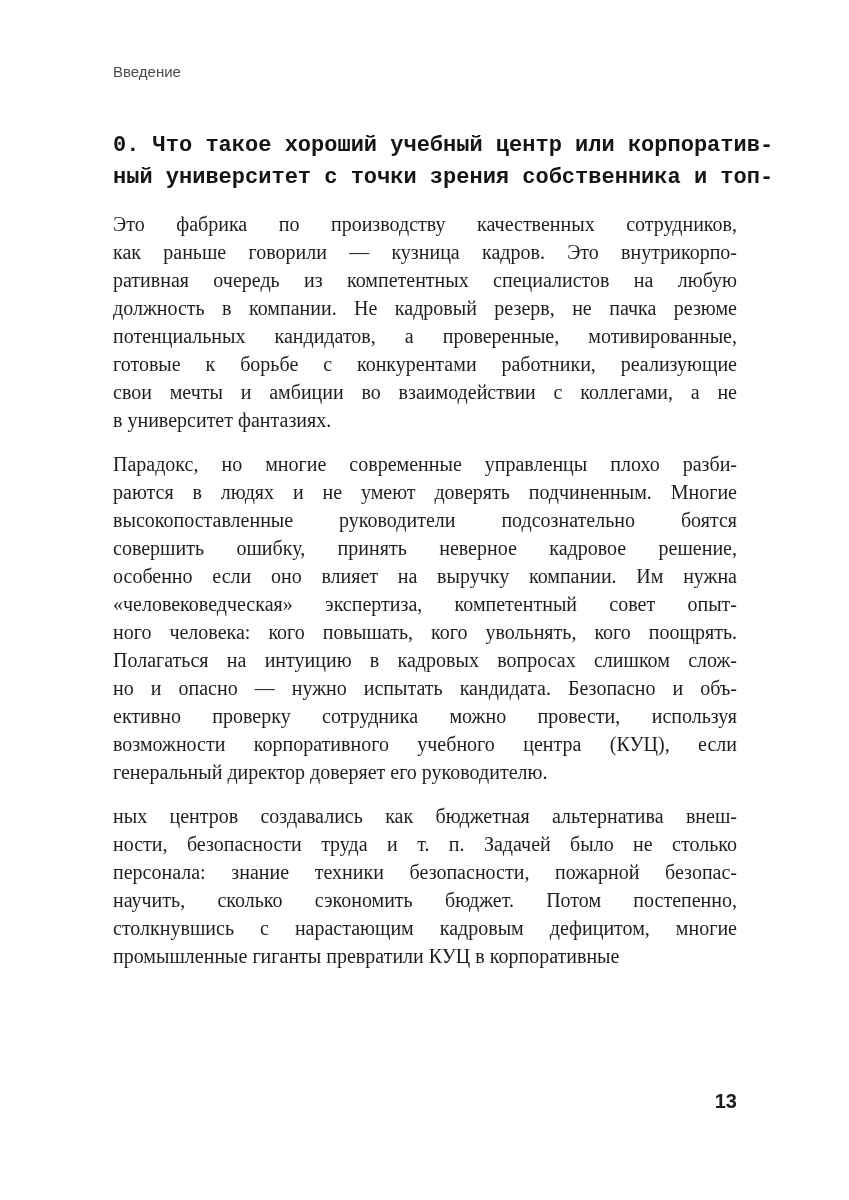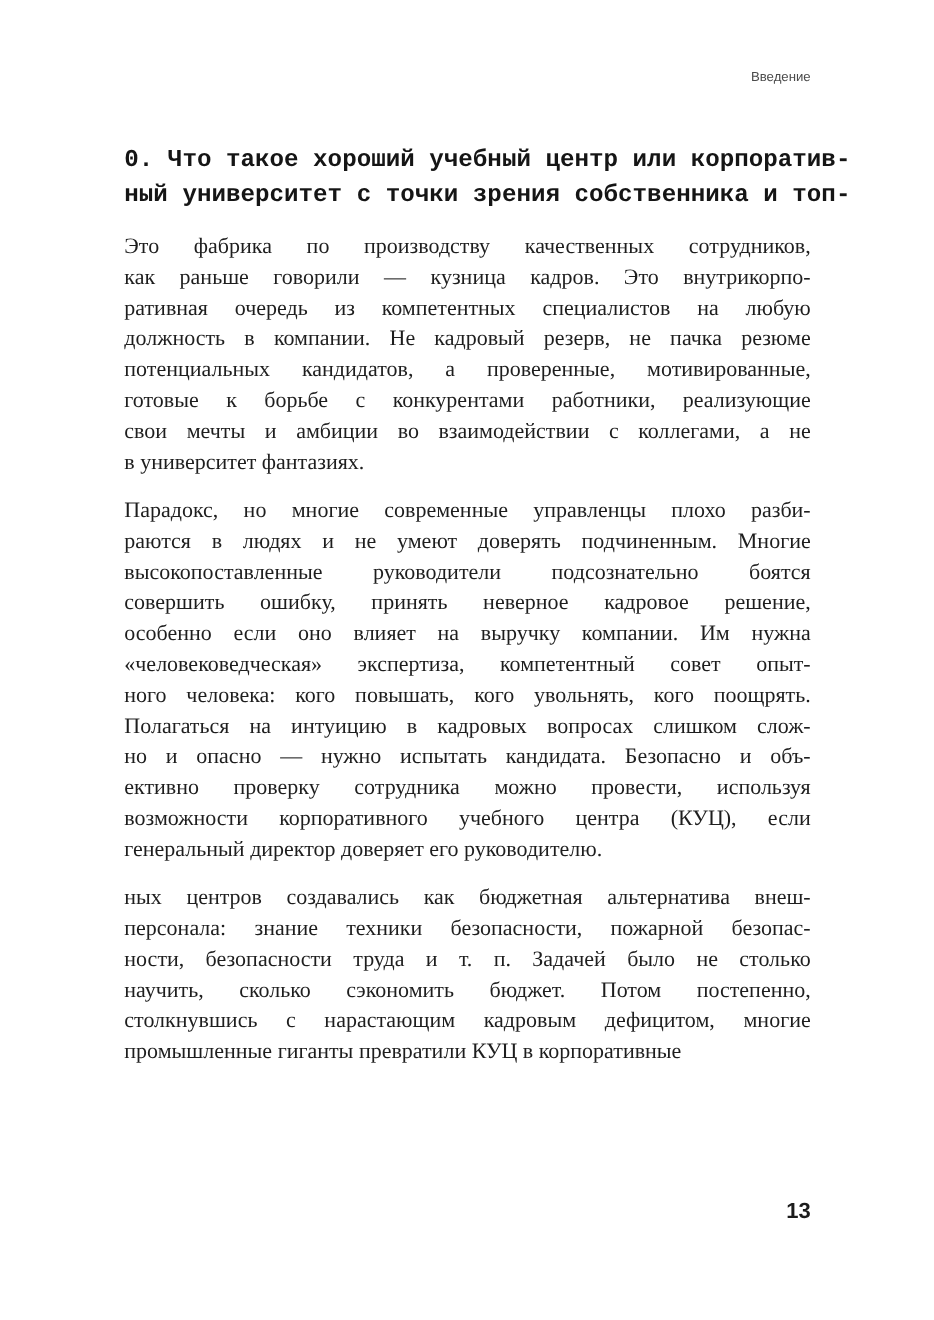--- a/index.html
+++ b/index.html
@@ -14,23 +14,23 @@
     background: #ffffff;
     overflow: hidden;
     font-family: "Liberation Serif", "DejaVu Serif", serif;
     color: #1e1e1e;
   }
   .running-header {
     position: absolute;
     top: 63px;
     left: 113px;
     right: 112px;
-    text-align: right;
+    text-align: left;
     font-family: "Liberation Sans", sans-serif;
-    font-size: 12px;
+    font-size: 15px;
     color: #4b4b4b;
   }
   .content {
     position: absolute;
     left: 113px;
     right: 112px;
     top: 130px;
   }
   .heading {
     margin: 0 0 16px 0;
@@ -110,22 +110,22 @@
           <div class="line">«человековедческая» экспертиза, компетентный совет опыт-</div>
           <div class="line">ного человека: кого повышать, кого увольнять, кого поощрять.</div>
           <div class="line">Полагаться на интуицию в кадровых вопросах слишком слож-</div>
           <div class="line">но и опасно — нужно испытать кандидата. Безопасно и объ-</div>
           <div class="line">ективно проверку сотрудника можно провести, используя</div>
           <div class="line">возможности корпоративного учебного центра (КУЦ), если</div>
           <div class="line last">генеральный директор доверяет его руководителю.</div>
         </div>
         <div class="para">
           <div class="line">ных центров создавались как бюджетная альтернатива внеш-</div>
+          <div class="line">ности, безопасности труда и т. п. Задачей было не столько</div>
           <div class="line">персонала: знание техники безопасности, пожарной безопас-</div>
-          <div class="line">ности, безопасности труда и т. п. Задачей было не столько</div>
           <div class="line">научить, сколько сэкономить бюджет. Потом постепенно,</div>
           <div class="line">столкнувшись с нарастающим кадровым дефицитом, многие</div>
           <div class="line last">промышленные гиганты превратили КУЦ в корпоративные</div>
         </div>
       </div>
   </div>
 
   <div class="page-number">13</div>
 </div>
 

